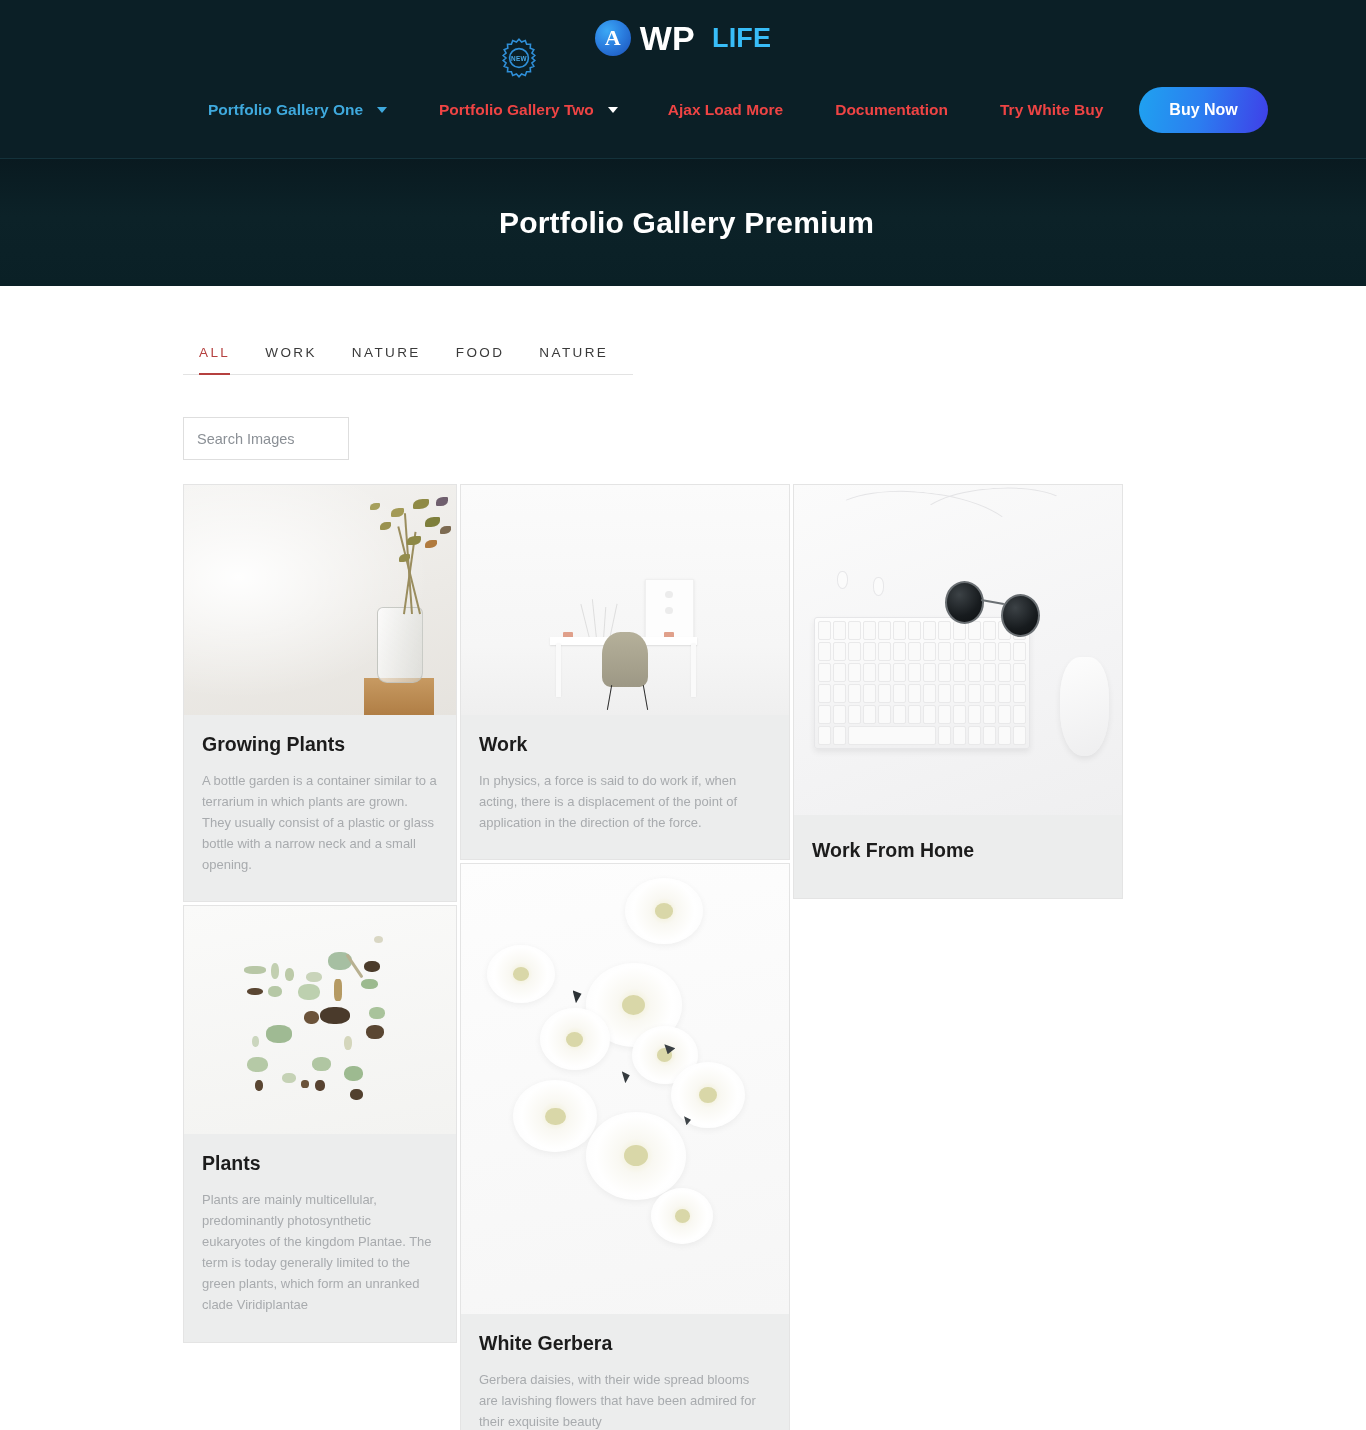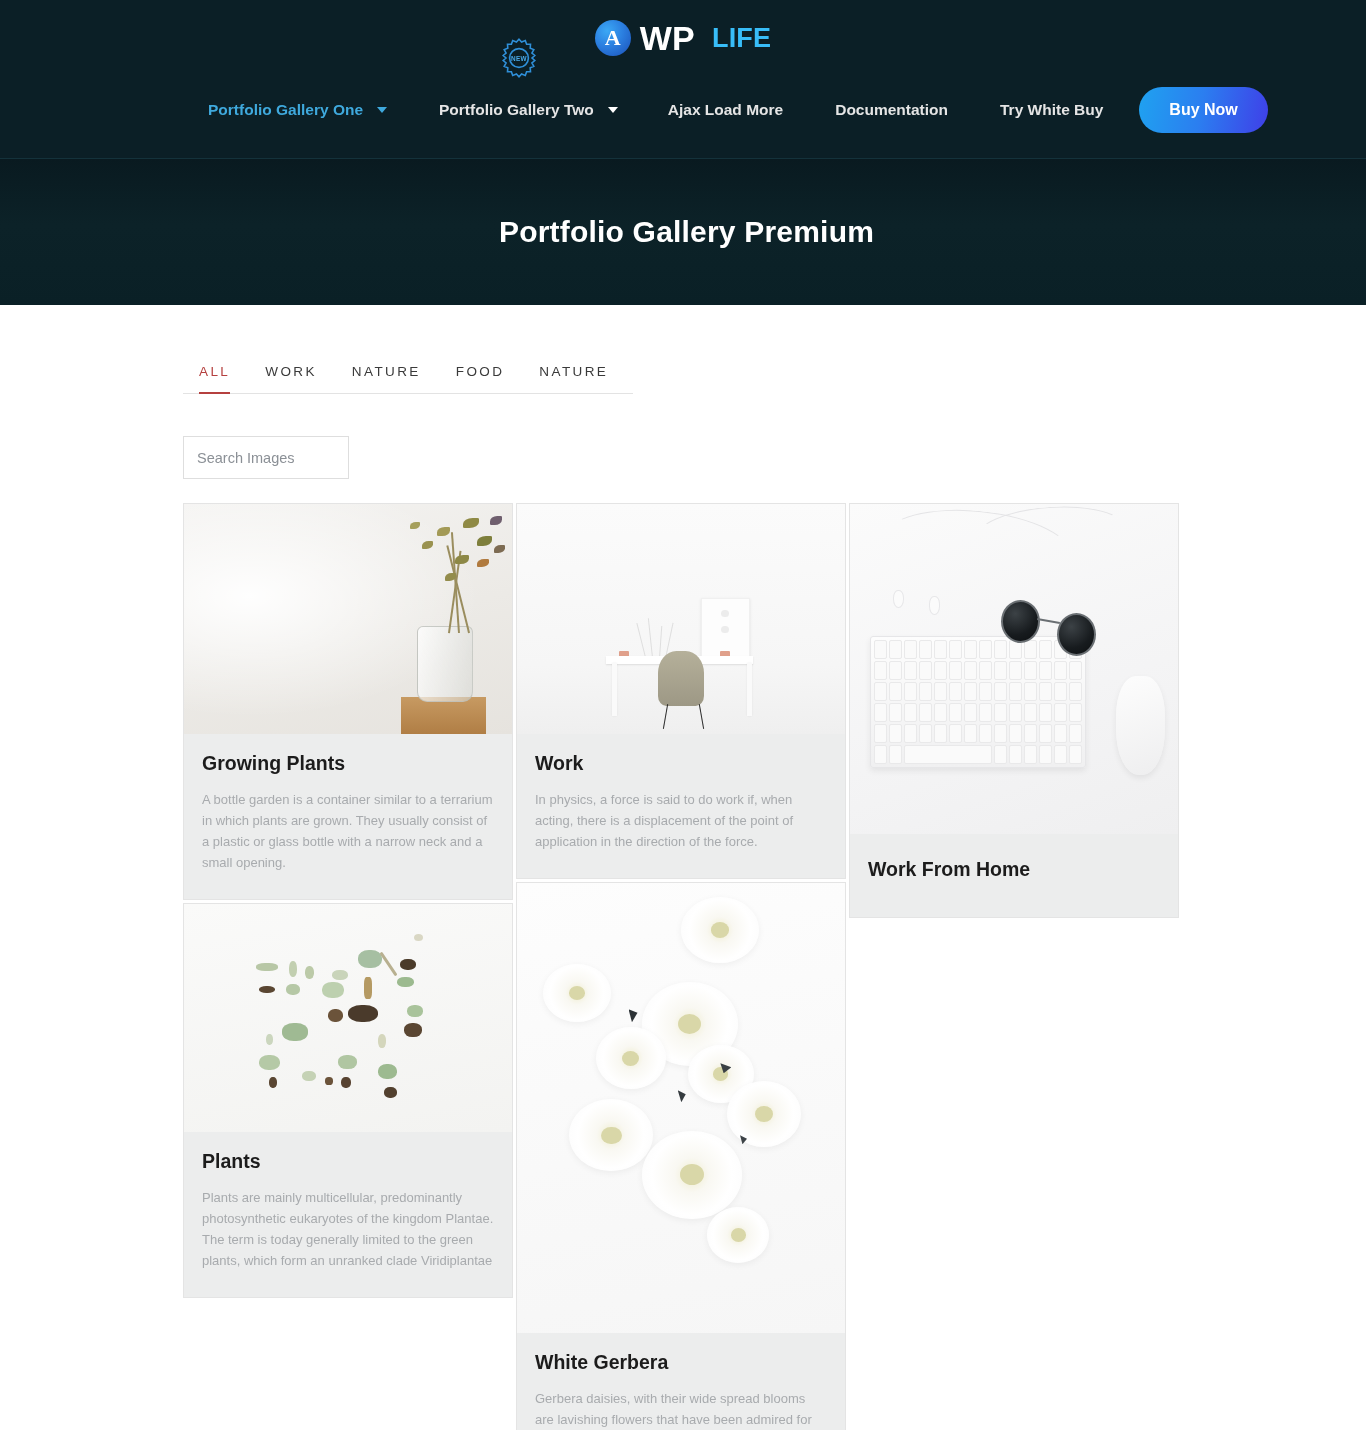--- a/index.html
+++ b/index.html
@@ -37,21 +37,21 @@
 
   .nav {
     display: flex;
     align-items: center;
     justify-content: flex-start;
     padding: 0 0 0 208px;
     height: 96px;
     position: relative;
   }
   .nav-item {
-    color: #e5e5e5;
+    color: #ef4444;
     font-size: 15.5px;
     font-weight: bold;
     white-space: nowrap;
     display: flex;
     align-items: center;
     gap: 14px;
     cursor: pointer;
     position: relative;
   }
   .nav-item.active { color: #3fa9dd; }
@@ -85,21 +85,21 @@
     border-radius: 26px;
     padding: 14px 30px;
     cursor: pointer;
     white-space: nowrap;
   }
 
   
   .page-banner {
     background: linear-gradient(180deg, #091a20 0%, #0c2228 45%, #0a2026 100%);
     border-top: 1px solid #14323b;
-    height: 147px;
+    height: 128px;
     display: flex;
     align-items: center;
     justify-content: center;
     padding-left: 7px;
   }
   .page-banner h1 {
     color: #ffffff;
     font-size: 30px;
     font-weight: bold;
     letter-spacing: 0.2px;
@@ -150,21 +150,21 @@
   .search-input::placeholder { color: #8b9096; }
 
   
   .grid {
     display: flex;
     gap: 3px;
     align-items: flex-start;
     padding-bottom: 30px;
   }
   .col { display: flex; flex-direction: column; gap: 3px; }
-  .col-a { width: 330px; }
+  .col-a { width: 274px; }
   .col-b { width: 330px; }
   .col-c { width: 330px; }
 
   .card {
     background: #eceded;
     border: 1px solid #e4e4e4;
     overflow: hidden;
   }
   .card-img { position: relative; overflow: hidden; display: block; }
   .card-body { padding: 18px 18px 26px 18px; }

